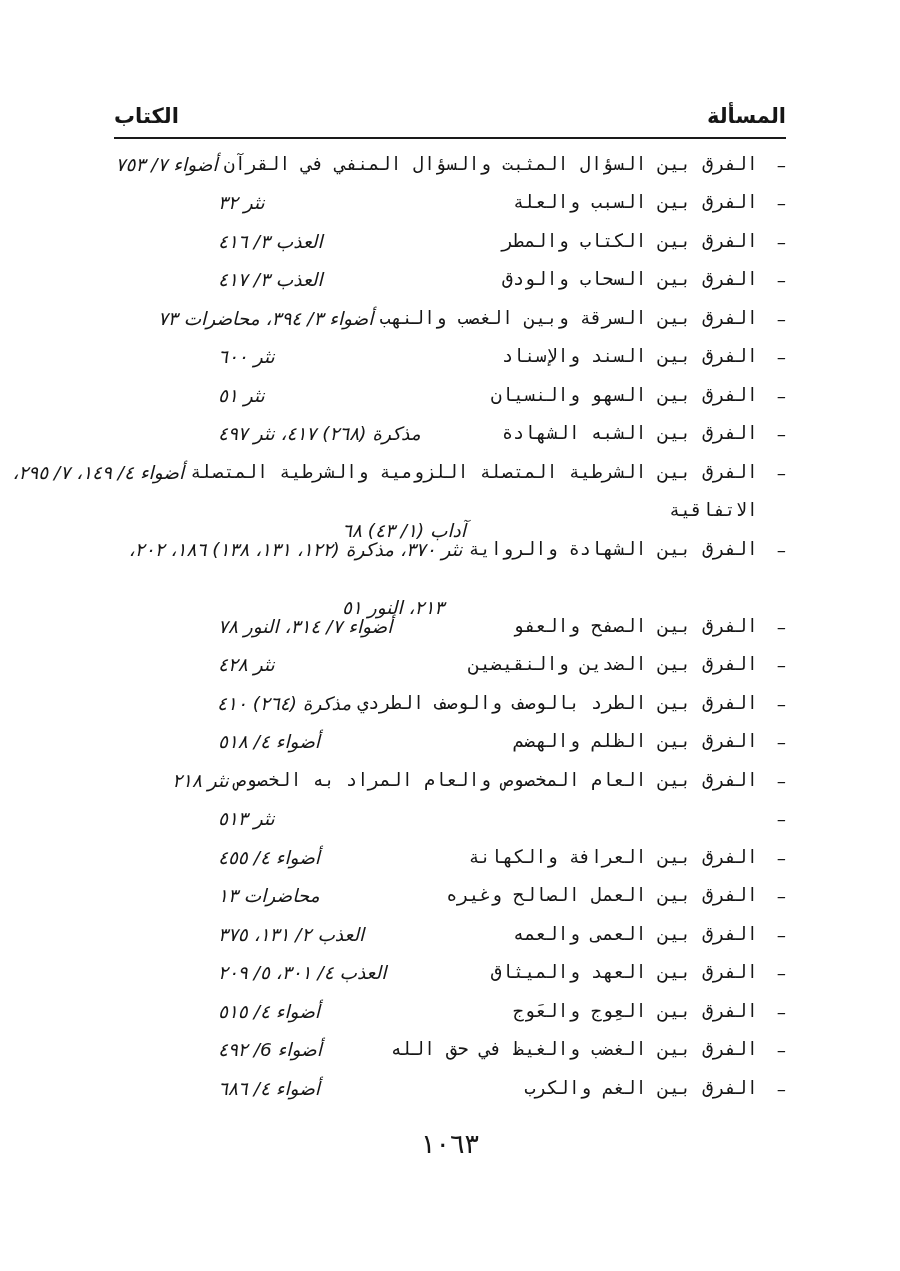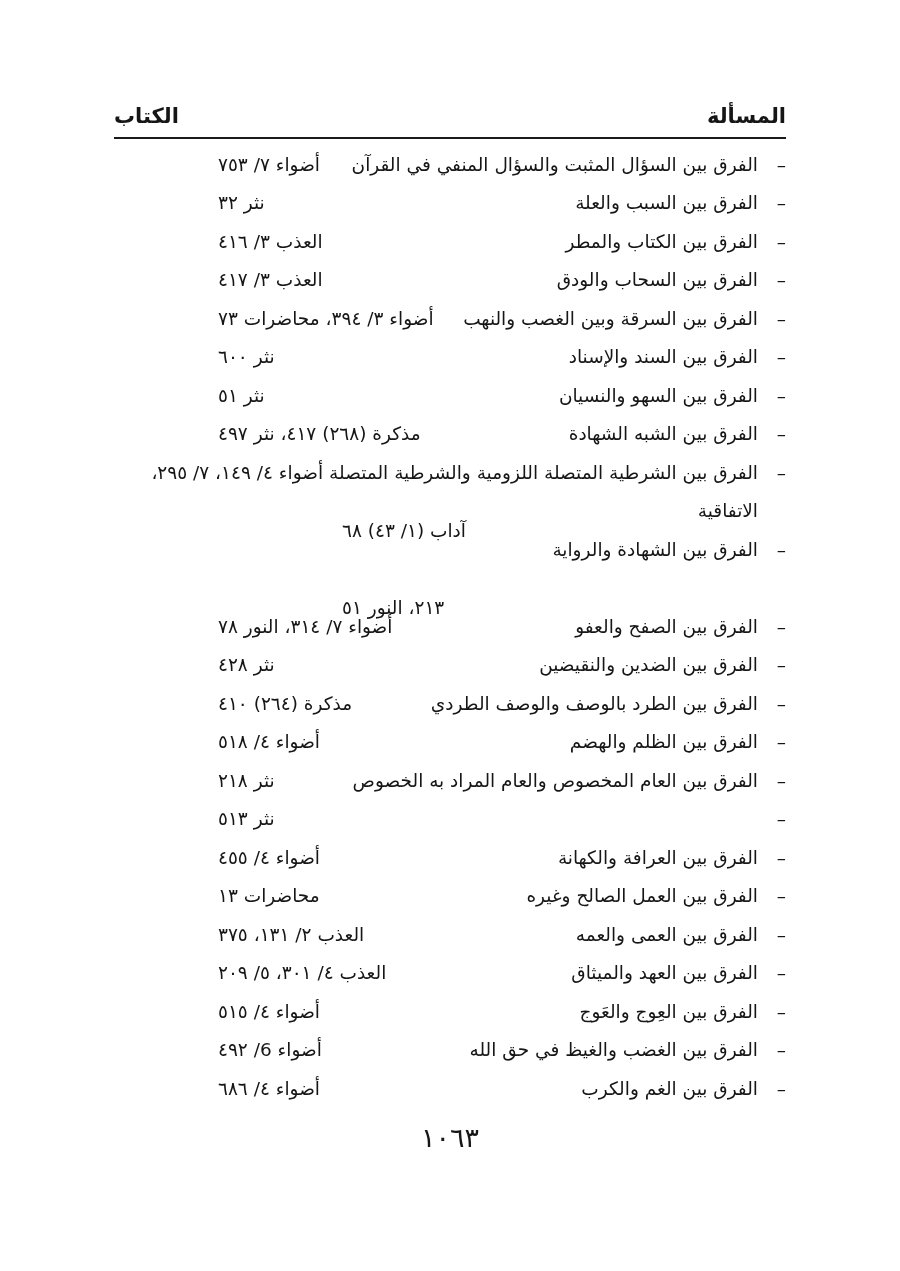--- a/index.html
+++ b/index.html
@@ -39,36 +39,38 @@
     height: 38.5px;
     font-size: 18.5px;
     white-space: nowrap;
   }
   .dash {
     flex: 0 0 auto;
     width: 28px;
   }
   .entry {
     flex: 0 0 auto;
+    font-family: Liberation Mono, monospace;
   }
   .spacer {
     flex: 1 1 0;
     min-width: 6px;
   }
   .ref {
     flex: 0 0 auto;
     margin-left: 104px;
+    font-style: italic;
   }
   .row.cont .ref {
     margin-left: 228px;
     margin-top: 40px;
   }
   .page-number {
     text-align: center;
-    margin-top: 14px;
+    margin-top: 20px;
     font-size: 27px;
     letter-spacing: 2px;
   }
 </style>
 </head>
 <body>
 
 <div class="page">
 
   <div class="header">
@@ -134,20 +136,21 @@
       <div class="row cont">
         <span class="dash"></span>
         <span class="entry">الاتفاقية</span>
         <span class="spacer"></span>
         <span class="ref">آداب (١/ ٤٣) ٦٨</span>
       </div>
       <div class="row">
         <span class="dash">–</span>
         <span class="entry">الفرق بين الشهادة والرواية</span>
         <span class="spacer"></span>
+        <span class="ref">نثر ٣٧٠، مذكرة (١٢٢، ١٣١، ١٣٨) ١٨٦، ٢٠٢،</span>
       </div>
       <div class="row cont">
         <span class="dash"></span>
         <span class="entry"></span>
         <span class="spacer"></span>
         <span class="ref">٢١٣، النور ٥١</span>
       </div>
       <div class="row">
         <span class="dash">–</span>
         <span class="entry">الفرق بين الصفح والعفو</span>

